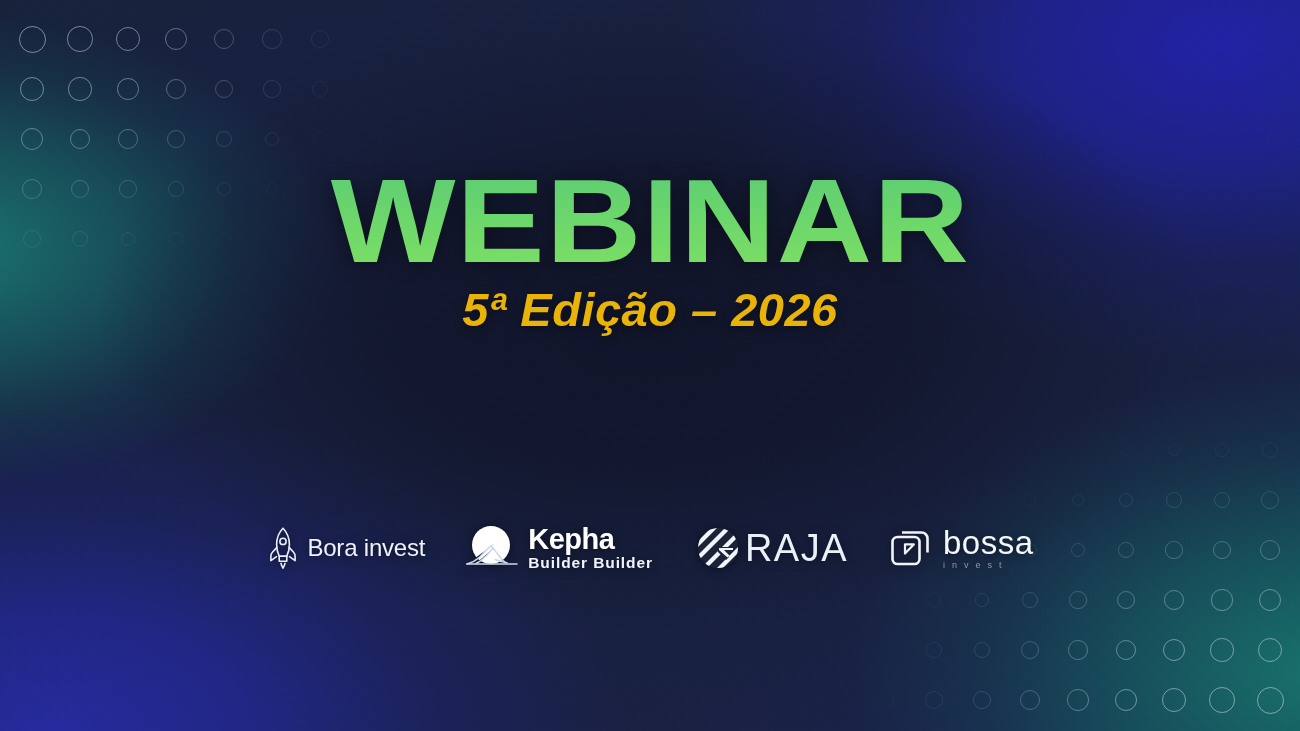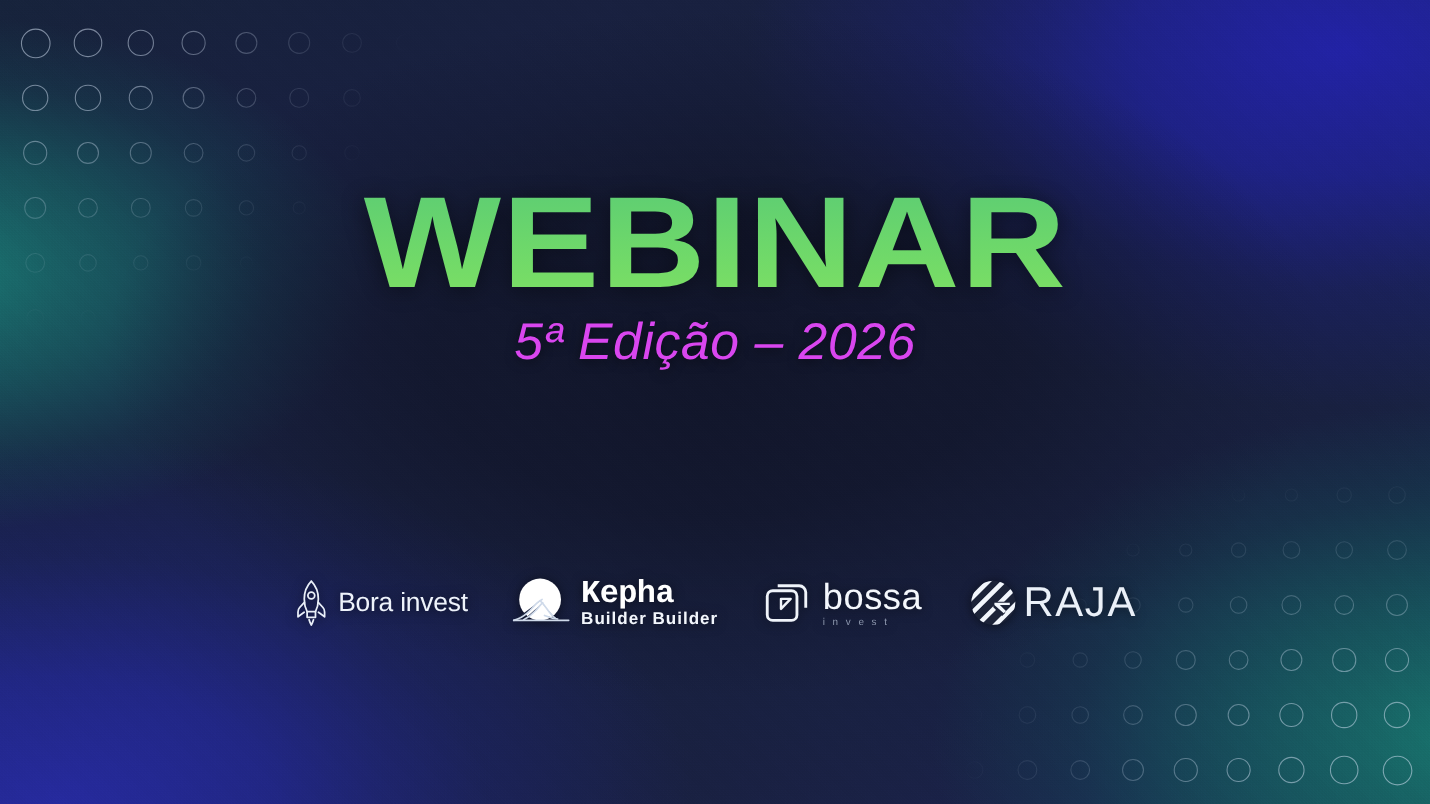--- a/index.html
+++ b/index.html
@@ -125,24 +125,24 @@
     font-weight: 700;
     letter-spacing: -1.5px;
     color: #ffffff;
     text-shadow: 0 3px 16px rgba(0,0,0,0.55);
   }
 
   #subtitle {
     margin-top: 6px;
     font-size: 47px;
     line-height: 1;
-    font-weight: 400;
+    font-weight: 700;
     font-style: italic;
     letter-spacing: 0.5px;
-    color: #d946ef;
+    color: #eab308;
     text-shadow: 0 2px 10px rgba(0,0,0,0.5);
   }
 
   
   #logos {
     position: absolute;
     left: 0;
     right: 0;
     top: 523px;
     display: flex;
@@ -175,21 +175,21 @@
     white-space: nowrap;
   }
   .wm-bottom {
     font-size: 24px;
     font-weight: 400;
     letter-spacing: -0.2px;
     white-space: nowrap;
     color: #eef3fb;
   }
   
-  #logo-kepha-vb .wm-top { font-size: 29px; letter-spacing: -0.5px; font-family: Liberation Mono, monospace; }
+  #logo-kepha-vb .wm-top { font-size: 29px; letter-spacing: -0.5px; }
   #logo-kepha-vb .wm-bottom {
     font-size: 15.5px;
     font-weight: 700;
     letter-spacing: 0.9px;
     color: #f2f6fc;
   }
   
   #logo-bossa .wm-top {
     font-size: 33px;
     font-weight: 400;
@@ -386,34 +386,20 @@
             <path d="M30 36.5c3.8 1.6 7.8 2.7 12 3.2" fill="#1d2540"></path>
             <path d="M2 41h50"></path>
           </g>
         </svg>
         <div class="wordmark">
           <span class="wm-top">Kepha</span>
           <span class="wm-bottom">Builder Builder</span>
         </div>
       </div>
 
-      <div class="logo" id="logo-bossa">
-        <svg class="mark" width="46" height="46" viewBox="0 0 46 46">
-          <g fill="none" stroke="#f0f4fa" stroke-width="2.6" stroke-linejoin="round">
-            <rect x="4.5" y="12" width="27" height="27" rx="5"></rect>
-            <path d="M14 7.5h19.5a6 6 0 0 1 6 6v14"></path>
-            <path d="M25.8 19.4 17 28.5v-9.1z" stroke-width="2.2"></path>
-          </g>
-        </svg>
-        <div class="wordmark">
-          <span class="wm-top">bossa</span>
-          <span class="wm-bottom">invest</span>
-        </div>
-      </div>
-
       <div class="logo" id="logo-raja">
         <svg class="mark" width="50" height="50" viewBox="0 0 50 50">
           <defs>
             <clipPath id="sphereClip">
                 <circle cx="25" cy="25" r="20"></circle>
               </clipPath>
           </defs>
           <g clip-path="url(#sphereClip)">
             <rect x="0" y="0" width="50" height="50" fill="#1c2338"></rect>
             <g stroke="#f2f6fc" stroke-width="4.2" stroke-linecap="round">
@@ -426,15 +412,29 @@
             </g>
             <path d="M25 24h16v4H30l6 6-3 3-8-8z" fill="#1c2338"></path>
             <path d="M26 25h14v2H31l5.5 5.5-2 2L26 27z" fill="#f2f6fc"></path>
           </g>
         </svg>
         <div class="wordmark">
           <span class="wm-top">RAJA</span>
         </div>
       </div>
 
+      <div class="logo" id="logo-bossa">
+        <svg class="mark" width="46" height="46" viewBox="0 0 46 46">
+          <g fill="none" stroke="#f0f4fa" stroke-width="2.6" stroke-linejoin="round">
+            <rect x="4.5" y="12" width="27" height="27" rx="5"></rect>
+            <path d="M14 7.5h19.5a6 6 0 0 1 6 6v14"></path>
+            <path d="M25.8 19.4 17 28.5v-9.1z" stroke-width="2.2"></path>
+          </g>
+        </svg>
+        <div class="wordmark">
+          <span class="wm-top">bossa</span>
+          <span class="wm-bottom">invest</span>
+        </div>
+      </div>
+
     </div>
   </div>
 </div>
 
 </body></html>

